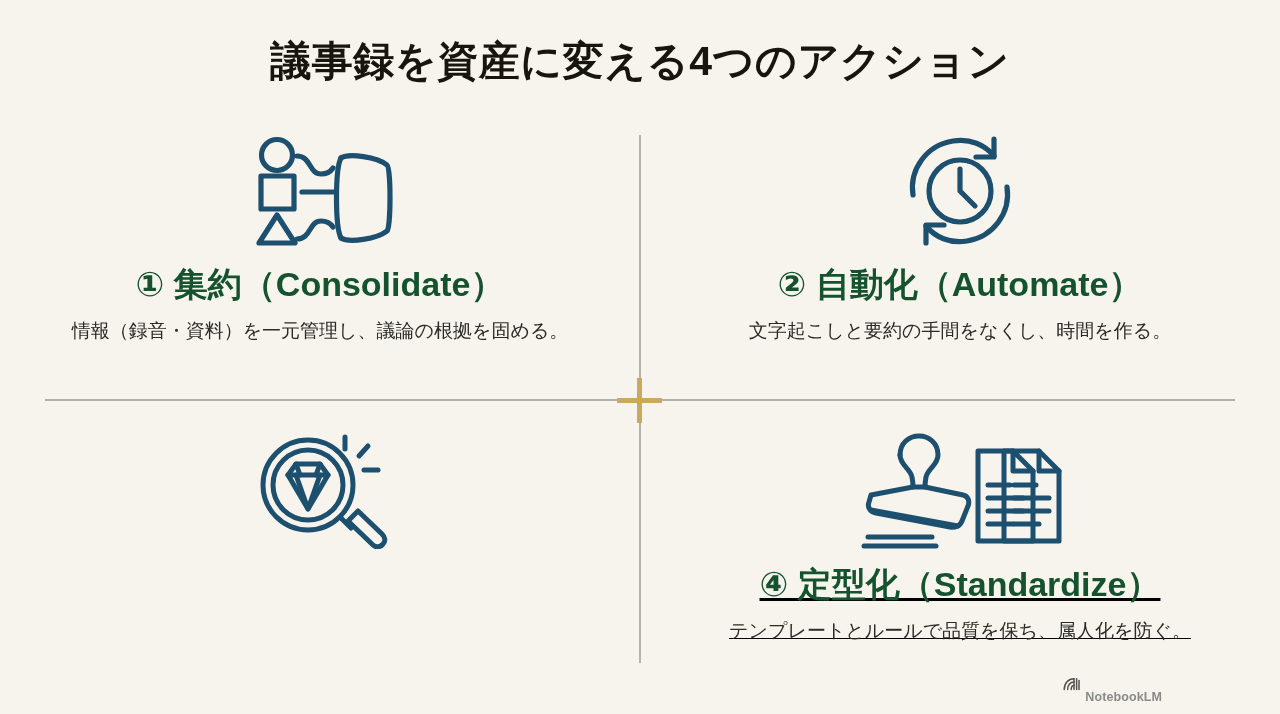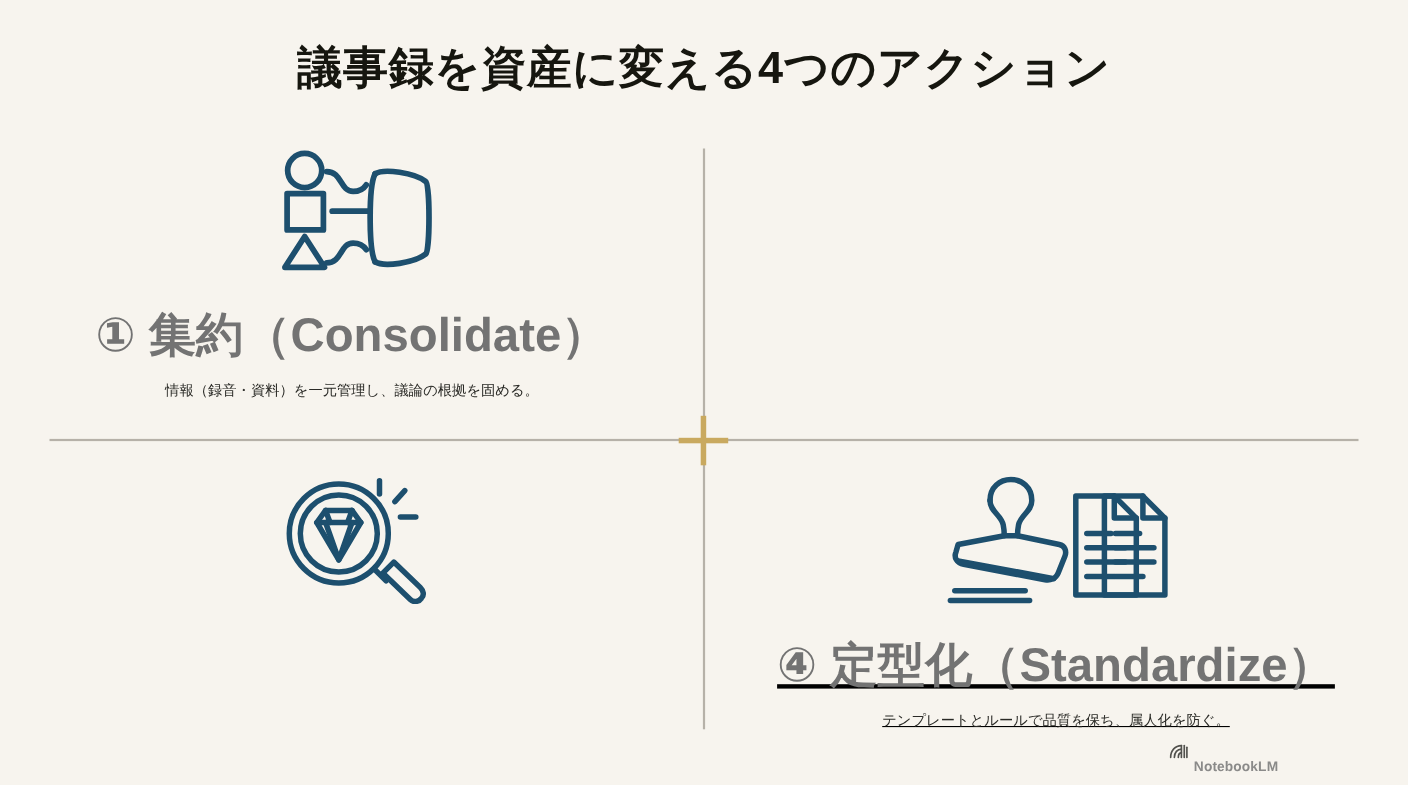--- a/index.html
+++ b/index.html
@@ -93,30 +93,30 @@
     height: 118px;
     display: flex;
     align-items: center;
     justify-content: center;
   }
   .icon-wrap svg {
     display: block;
   }
 
   .quad-heading {
-    margin-top: 28px;
-    font-size: 43px;
+    margin-top: 12px;
+    font-size: 34px;
     font-weight: 700;
-    color: #737373;
+    color: #14532d;
     line-height: 1.3;
     white-space: nowrap;
   }
   .quad-desc {
     margin-top: 12px;
-    font-size: 13px;
+    font-size: 19px;
     font-weight: 400;
     color: #2a2a26;
     line-height: 1.4;
     white-space: nowrap;
   }
 
   
   #watermark {
     position: absolute;
     right: 14px;
@@ -159,20 +159,34 @@
         <path d="M57 57 H90"></path>
         <path d="M52 104 C66 104 64 86 76 86 C83 86 86 89 88 92"></path>
         <path d="M96 23 C90 34 90 92 96 103"></path>
         <path d="M96 23 C104 18 132 22 142 30 C146 33 146 92 142 96 C132 104 104 108 96 103"></path>
       </svg>
     </div>
     <div class="quad-heading">① 集約（Consolidate）</div>
     <div class="quad-desc">情報（録音・資料）を一元管理し、議論の根拠を固める。</div>
   </div>
 
+  <div class="quadrant" id="quad-2">
+    <div class="icon-wrap">
+      <svg width="122" height="116" viewBox="0 0 122 116" fill="none" stroke="#1d4f6e" stroke-width="5.2" stroke-linecap="round" stroke-linejoin="round">
+        <circle cx="61" cy="58" r="31"></circle>
+        <path d="M61 36 V58 L76 73"></path>
+        <path d="M14 62 C10 36 28 12 54 8 C71 5 86 12 95 23"></path>
+        <path d="M108 54 C112 80 94 104 68 108 C51 111 36 104 27 93"></path>
+        <path d="M95 6 V24 H77"></path>
+        <path d="M27 110 V92 H45"></path>
+      </svg>
+    </div>
+    <div class="quad-heading">② 自動化（Automate）</div>
+    <div class="quad-desc">文字起こしと要約の手間をなくし、時間を作る。</div>
+  </div>
 
   <div class="quadrant" id="quad-3">
     <div class="icon-wrap">
       <svg width="136" height="116" viewBox="0 0 136 116" fill="none" stroke="#1d4f6e" stroke-width="5" stroke-linecap="round" stroke-linejoin="round">
         <circle cx="56" cy="52" r="45"></circle>
         <circle cx="56" cy="52" r="35"></circle>
         <path d="M36 42 H76 L56 76 Z"></path>
         <path d="M36 42 L44 31 H68 L76 42"></path>
         <path d="M44 42 L56 76 L68 42"></path>
         <path d="M44 31 L48 42"></path>

